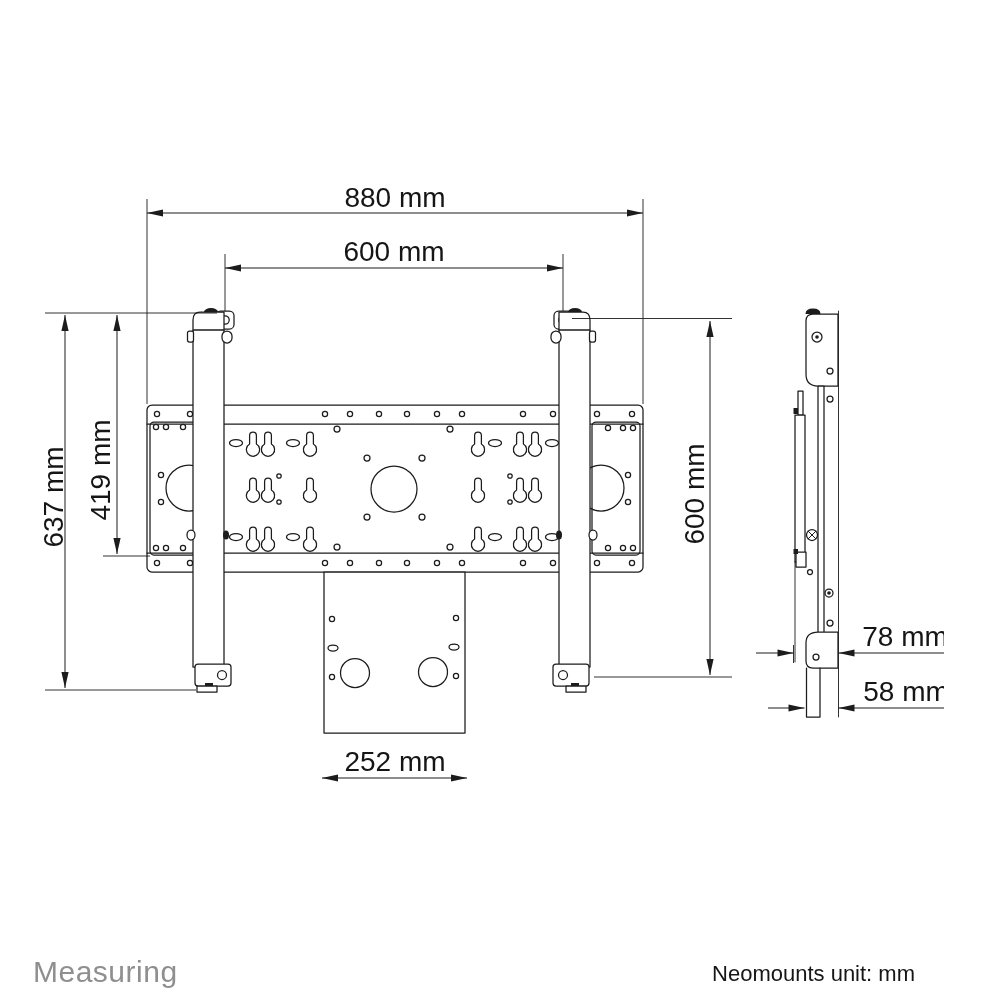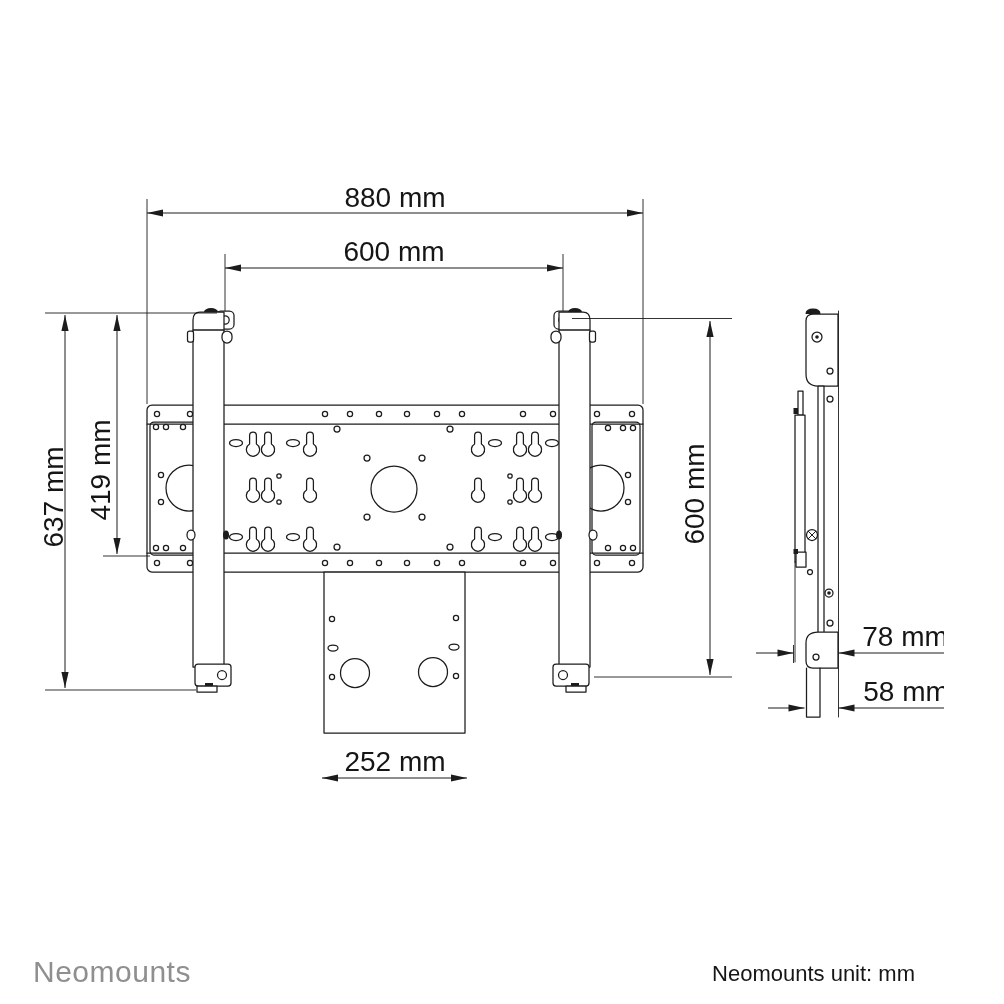--- a/index.html
+++ b/index.html
@@ -229,16 +229,16 @@
     <line class="dim" x1="756" y1="653" x2="793.5" y2="653" marker-end="url(#arrE)"></line>
     <line class="dim" x1="838.5" y1="653" x2="958" y2="653" marker-start="url(#arrS)"></line>
     <text class="dimlbl" x="905" y="646" text-anchor="middle">78 mm</text>
 
     <line class="dim" x1="768" y1="708" x2="804.5" y2="708" marker-end="url(#arrE)"></line>
     <line class="dim" x1="838.5" y1="708" x2="958" y2="708" marker-start="url(#arrS)"></line>
     <text class="dimlbl" x="906" y="701" text-anchor="middle">58 mm</text>
   </g>
 </svg>
 
-<div class="brand">Neomounts</div>
+<div class="brand">Measuring</div>
 <div class="unit">Neomounts unit: mm</div>
 
 </div>
 
 </body></html>

